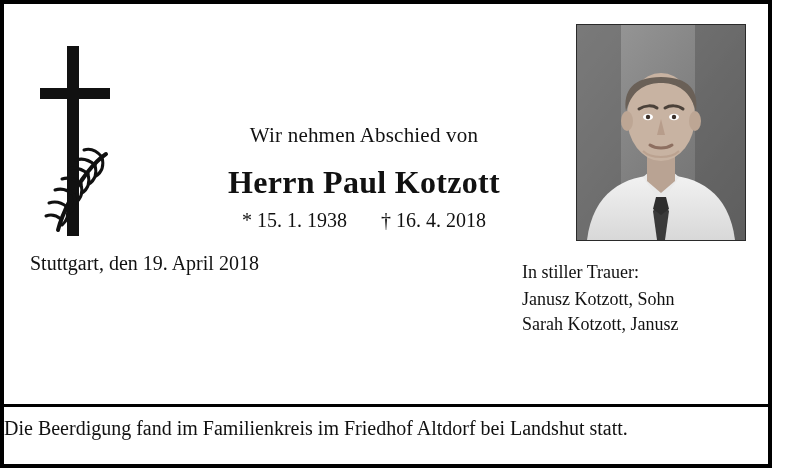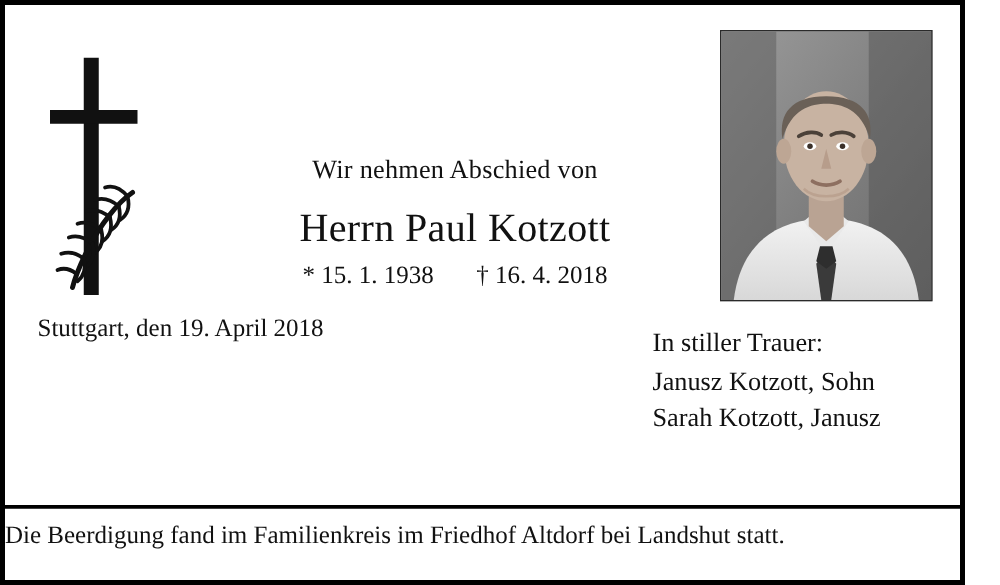--- a/index.html
+++ b/index.html
@@ -57,21 +57,21 @@
     width: 420px;
     text-align: center;
   }
   .lead {
     font-size: 21px;
     letter-spacing: 0.2px;
     line-height: 1.25;
   }
   .name {
     font-size: 32px;
-    font-weight: normal;
+    font-weight: bold;
     margin-top: 16px;
     letter-spacing: 0.3px;
     white-space: nowrap;
   }
   .dates {
     font-size: 20px;
     margin-top: 8px;
     white-space: nowrap;
   }
   .dates .sep { display: inline-block; width: 34px; }
@@ -82,21 +82,21 @@
     left: 26px;
     top: 248px;
     font-size: 20px;
   }
 
   
   .mourners {
     position: absolute;
     left: 518px;
     top: 256px;
-    font-size: 21px;
+    font-size: 18px;
     line-height: 1.35;
   }
   .mourners .title { margin-bottom: 3px; }
   .mourners .mourner { white-space: nowrap; font-family: Liberation Serif, serif; }
 
   
   .divider {
     position: absolute;
     left: 0;
     right: 0;

